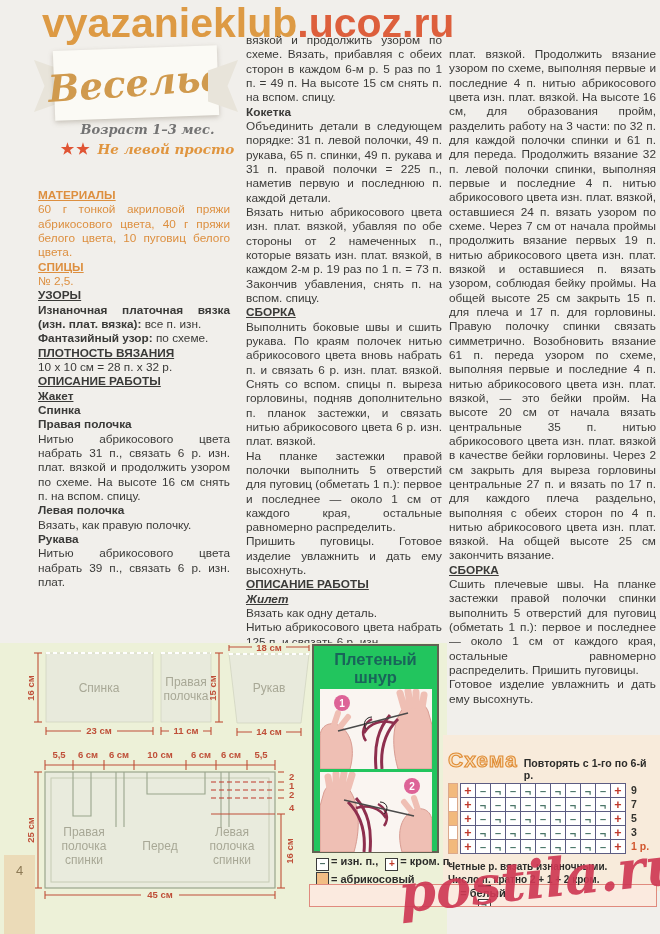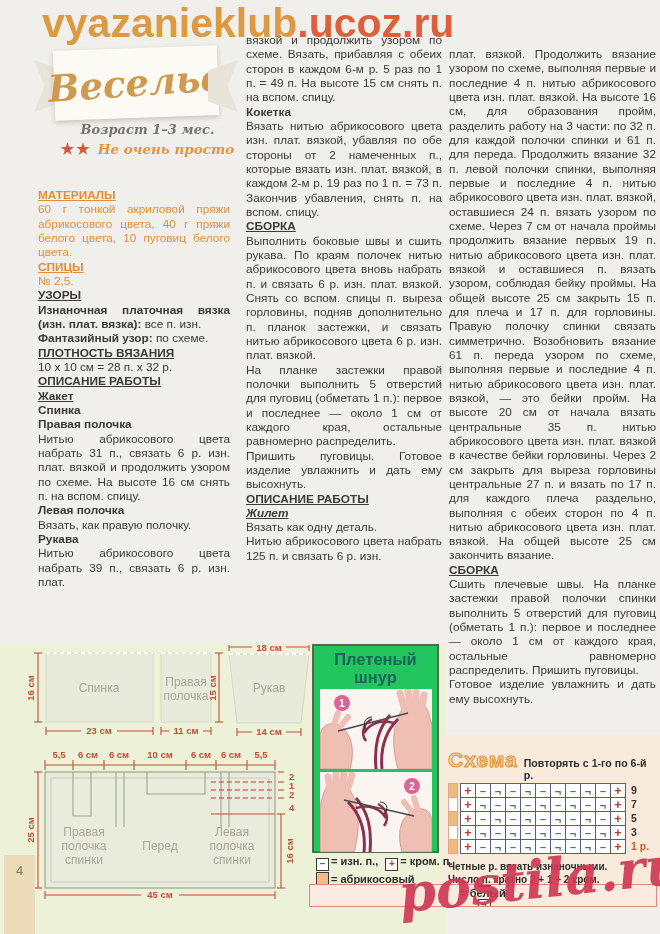--- a/index.html
+++ b/index.html
@@ -92,21 +92,21 @@
 
   <div class="ribbon">
     <div class="ribbon-body">
       <div class="ribbon-text">Веселье</div>
     </div>
   </div>
 
   <div class="age-block">
     <div class="age-line">Возраст 1–3 мес.</div>
     <div class="diff-line">
-      <span class="stars">★★</span><span>Не очень просто</span>
+      <span class="stars">★★</span><span>Не левой просто</span>
     </div>
   </div>
 
   <div class="col col1">
     <p class="h uline orange">МАТЕРИАЛЫ</p>
     <p class="orange">60 г тонкой акриловой пряжи абрикосового цвета, 40 г пряжи белого цвета, 10 пуговиц белого цвета.</p>
     <p class="h uline orange">СПИЦЫ</p>
     <p class="orange">№ 2,5.</p>
     <p class="h uline">УЗОРЫ</p>
     <p><b>Изнаночная платочная вязка (изн. плат. вязка):</b><span> все п. изн.</span></p>
@@ -120,20 +120,21 @@
     <p>Нитью абрикосового цвета набрать 31 п., связать 6 р. изн. плат. вязкой и продолжить узором по схеме. На высоте 16 см снять п. на вспом. спицу.</p>
     <p class="h">Левая полочка</p>
     <p>Вязать, как правую полочку.</p>
     <p class="h">Рукава</p>
     <p>Нитью абрикосового цвета набрать 39 п., связать 6 р. изн. плат.</p>
   </div>
 
   <div class="col col2">
     <p>вязкой и продолжить узором по схеме. Вязать, прибавляя с обеих сторон в каждом 6-м р. 5 раз по 1 п. = 49 п. На высоте 15 см снять п. на вспом. спицу.</p>
     <p class="h">Кокетка</p>
+    <p>Объединить детали в следующем порядке: 31 п. левой полочки, 49 п. рукава, 65 п. спинки, 49 п. рукава и 31 п. правой полочки = 225 п., наметив первую и последнюю п. каждой детали.</p>
     <p>Вязать нитью абрикосового цвета изн. плат. вязкой, убавляя по обе стороны от 2 намеченных п., которые вязать изн. плат. вязкой, в каждом 2-м р. 19 раз по 1 п. = 73 п. Закончив убавления, снять п. на вспом. спицу.</p>
     <p class="h uline">СБОРКА</p>
     <p>Выполнить боковые швы и сшить рукава. По краям полочек нитью абрикосового цвета вновь набрать п. и связать 6 р. изн. плат. вязкой. Снять со вспом. спицы п. выреза горловины, подняв дополнительно п. планок застежки, и связать нитью абрикосового цвета 6 р. изн. плат. вязкой.</p>
     <p>На планке застежки правой полочки выполнить 5 отверстий для пуговиц (обметать 1 п.): первое и последнее — около 1 см от каждого края, остальные равномерно распределить.</p>
     <p>Пришить пуговицы. Готовое изделие увлажнить и дать ему высохнуть.</p>
     <p class="h uline">ОПИСАНИЕ РАБОТЫ</p>
     <p class="h uline ital">Жилет</p>
     <p>Вязать как одну деталь.</p>
     <p>Нитью абрикосового цвета набрать 125 п. и связать 6 р. изн.</p>
   </div>

